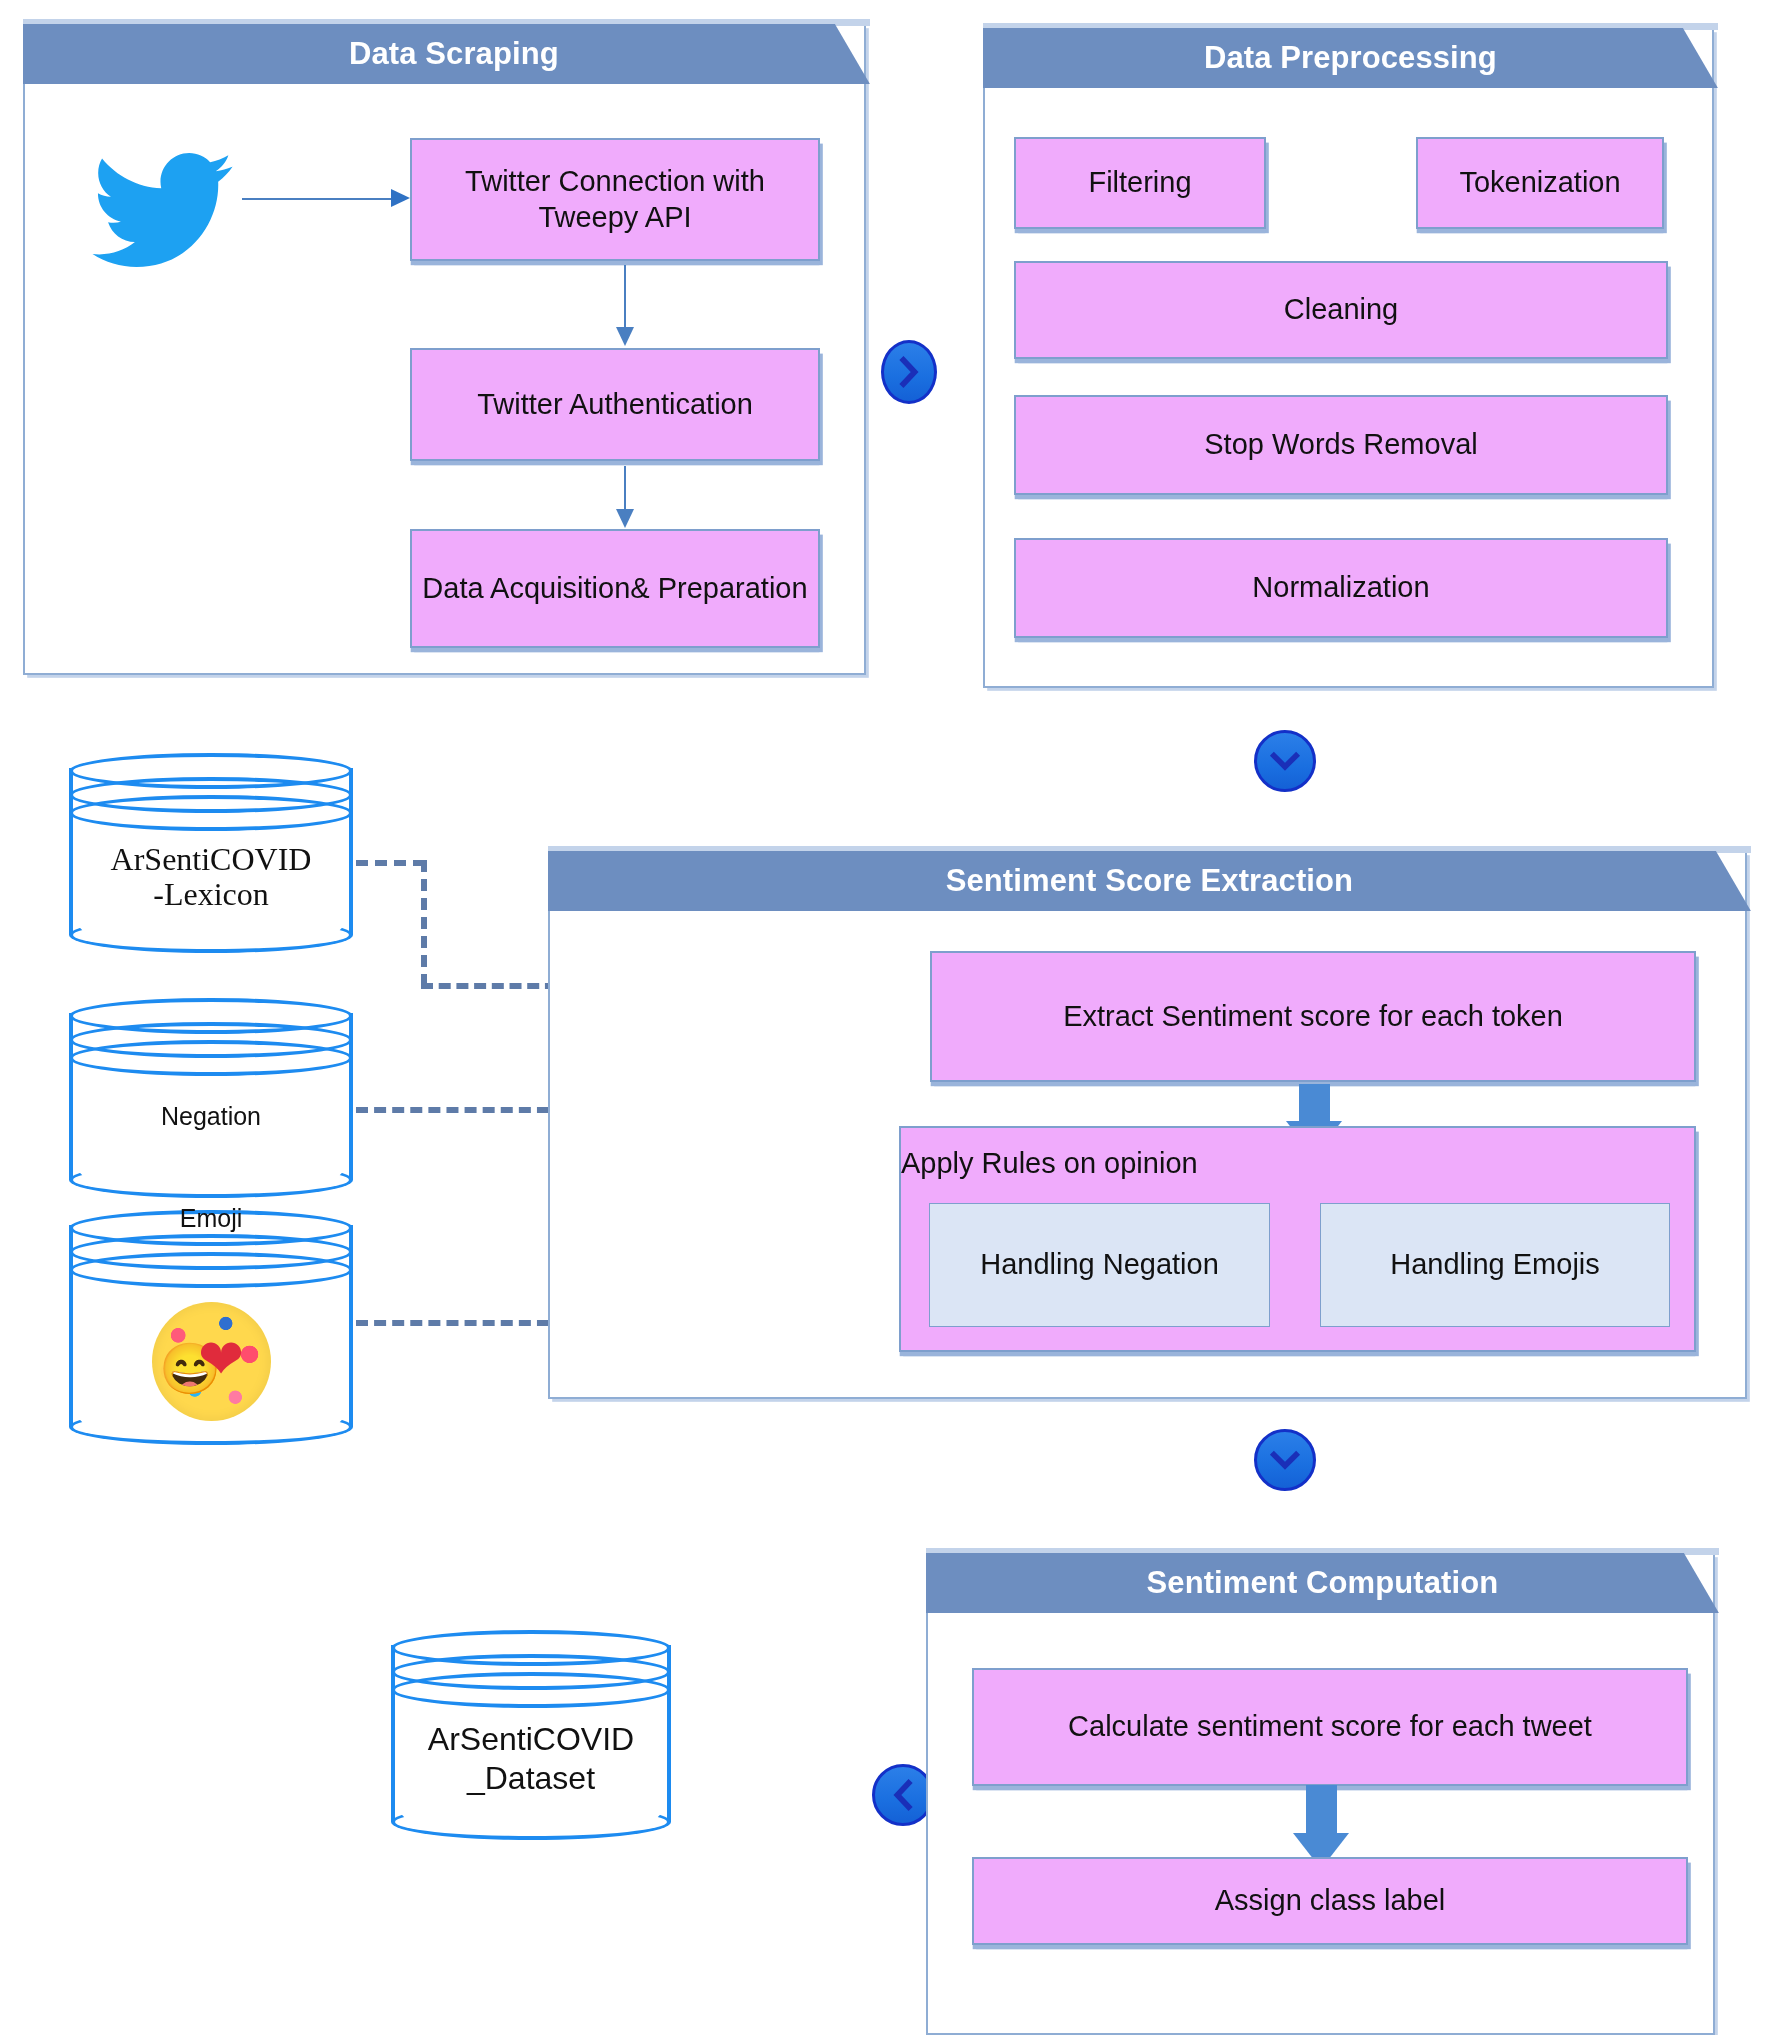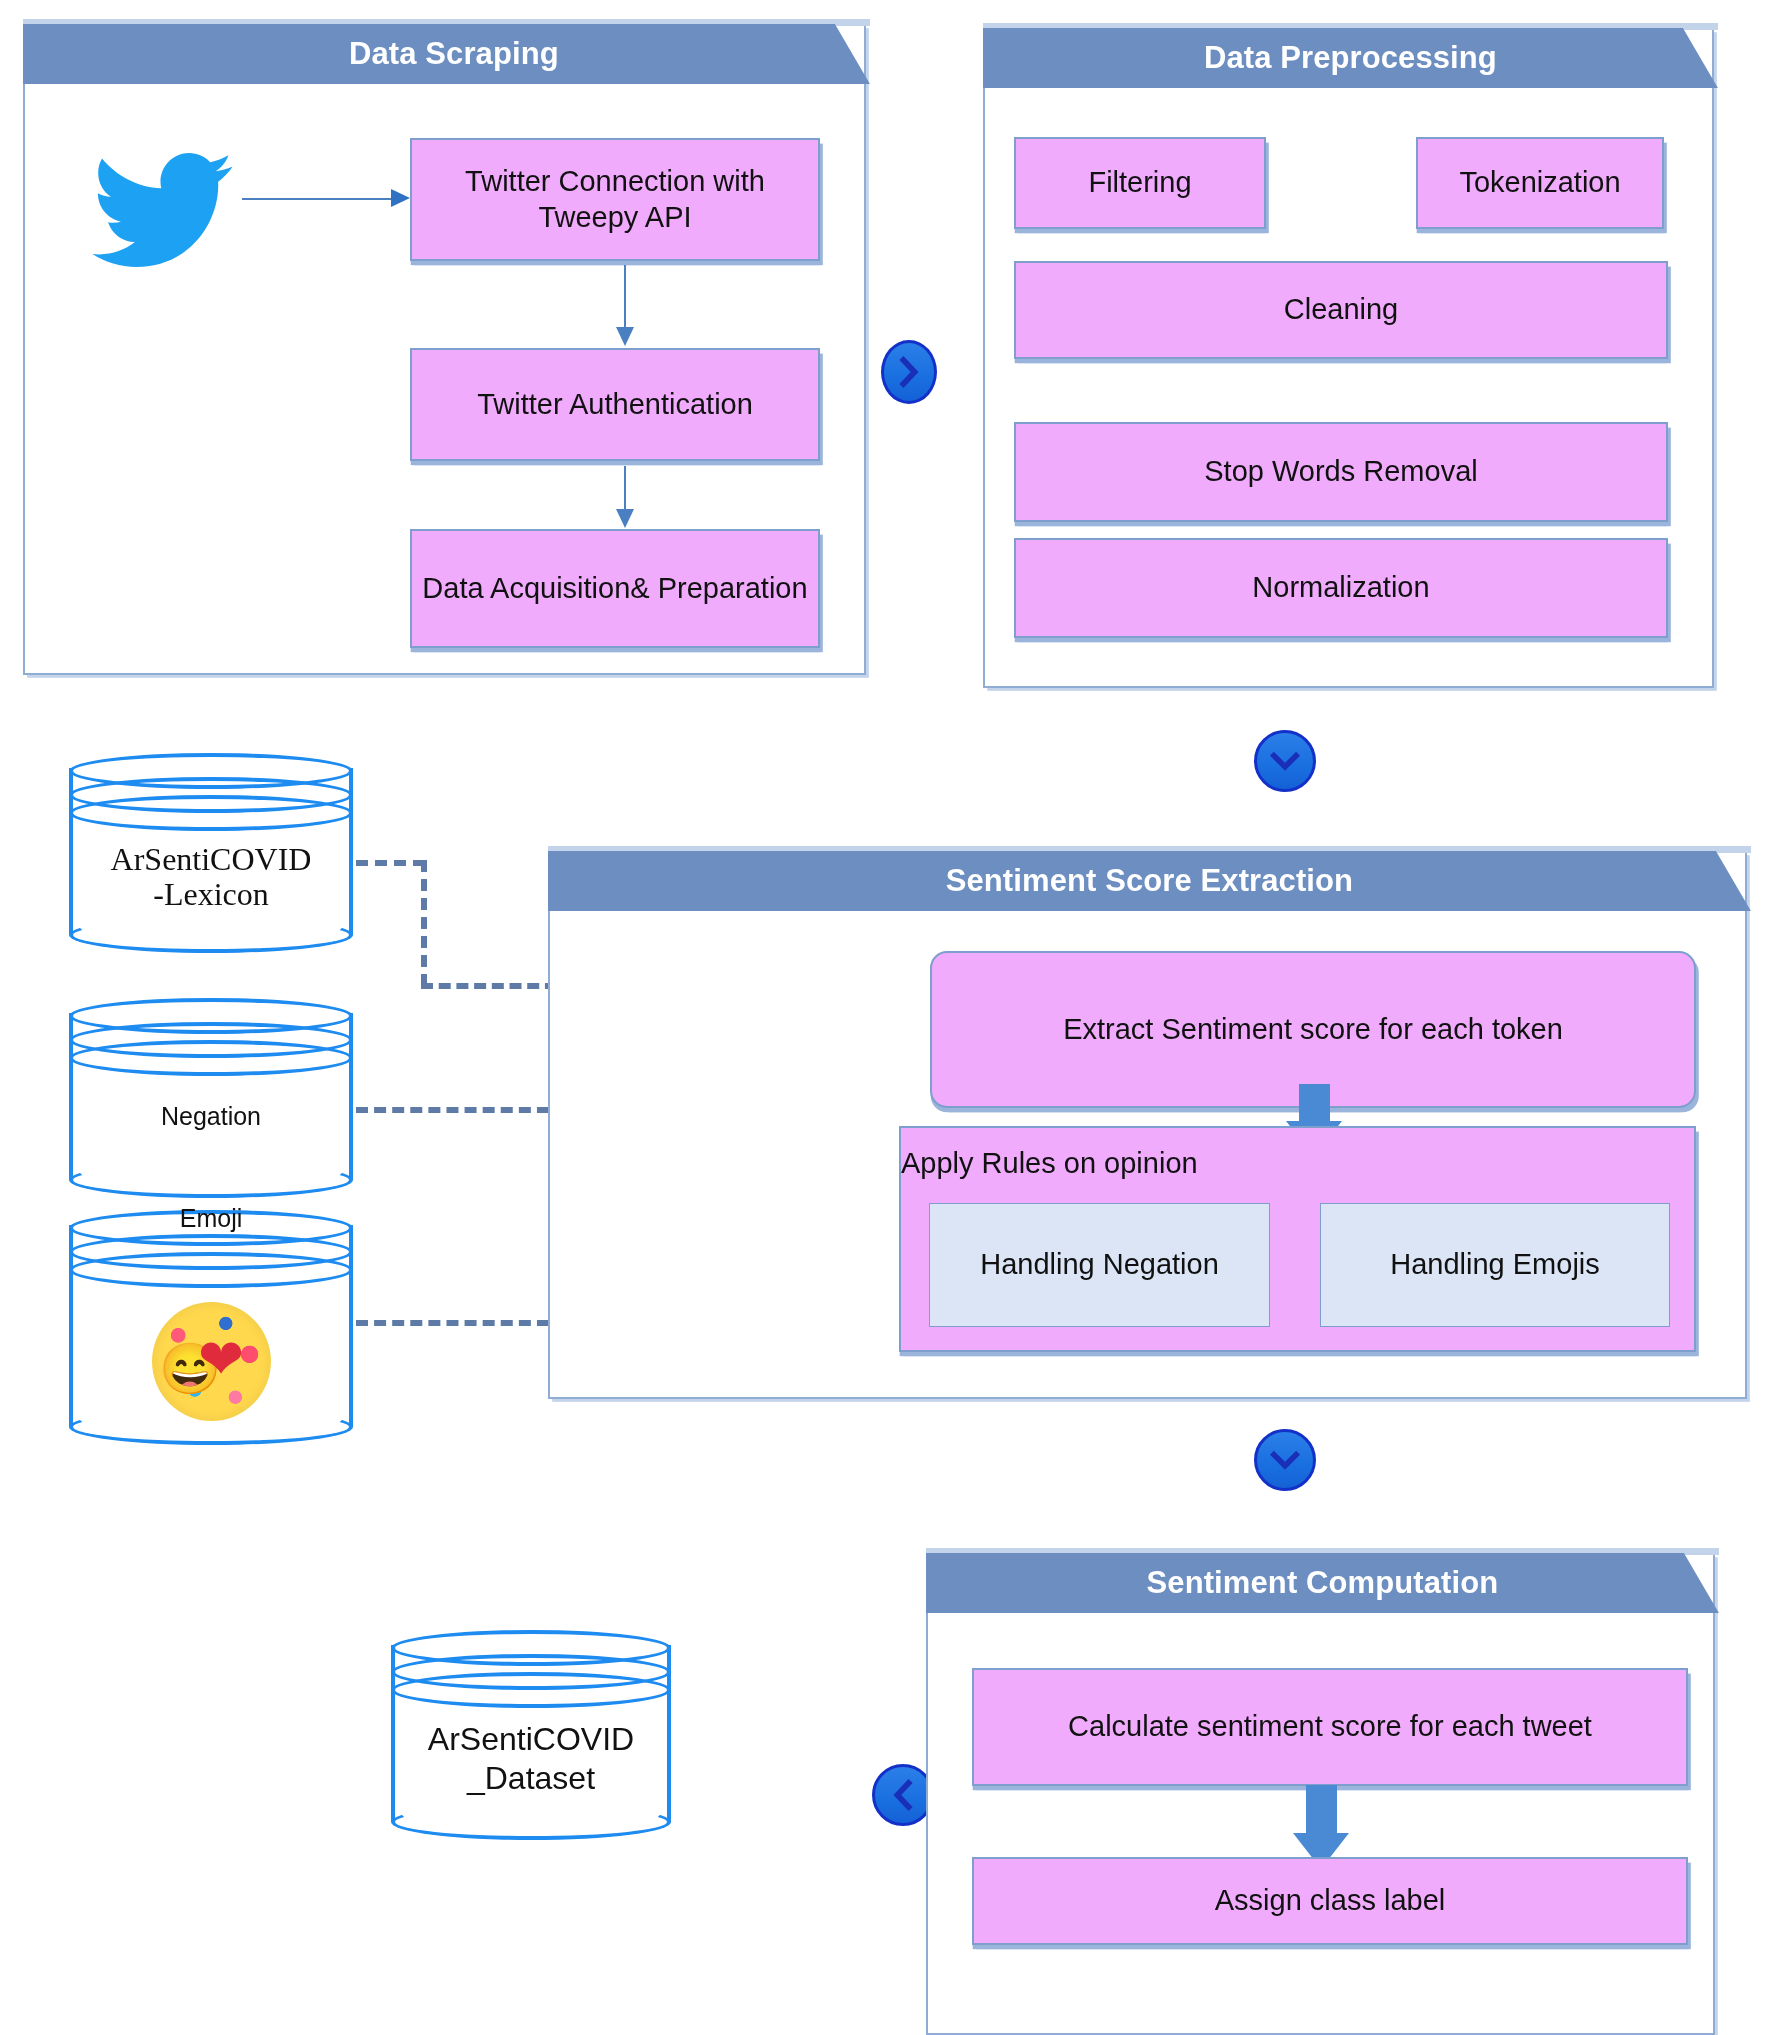--- a/index.html
+++ b/index.html
@@ -262,21 +262,21 @@
     <div class="panel-header-strip" style="width:735px;"></div>
     <div class="panel-header" style="width:735px;">Data Preprocessing</div>
   </div>
 
   <div class="pbox" style="left:1014px;top:137px;width:252px;height:92px;">Filtering</div>
 
   <div class="pbox" style="left:1416px;top:137px;width:248px;height:92px;">Tokenization</div>
 
   <div class="pbox" style="left:1014px;top:261px;width:654px;height:98px;">Cleaning</div>
 
-  <div class="pbox" style="left:1014px;top:395px;width:654px;height:100px;margin-top:27px;">Stop Words Removal</div>
+  <div class="pbox" style="left:1014px;top:395px;width:654px;height:100px;">Stop Words Removal</div>
 
   <div class="pbox" style="left:1014px;top:538px;width:654px;height:100px;">Normalization</div>
 
   <div class="chev" style="left:1254px;top:730px;width:62px;height:62px;">
     <svg width="32" height="22.4" viewBox="0 0 46 32" aria-hidden="true">
       <polyline points="7,8 23,24 39,8" fill="none" stroke="#1a2fb8" stroke-width="8" stroke-linecap="square" stroke-linejoin="miter"></polyline>
     </svg>
   </div>
 
   <div class="cyl" style="left:69px;top:753px;width:284px;height:200px;">
@@ -324,21 +324,21 @@
   <div class="dash-head" style="left:896px;top:1233px;"></div>
 
   <div class="dash-h" style="left:356px;top:1320px;width:392px;"></div>
   <div class="dash-v" style="left:742px;top:1247px;height:77px;"></div>
 
   <div class="panel" style="left:548px;top:851px;width:1199px;height:548px;">
     <div class="panel-header-strip" style="width:1203px;"></div>
     <div class="panel-header" style="width:1203px;">Sentiment Score Extraction</div>
   </div>
 
-  <div class="pbox" style="left:930px;top:951px;width:766px;height:157px;border-radius:17px;">Extract Sentiment score for each token</div>
+  <div class="pbox" style="left:930px;top:951px;width:766px;height:131px;">Extract Sentiment score for each token</div>
 
   <div class="block-arrow" style="left:1283px;top:1084px;width:62px;height:73px;">
     <div class="bshaft" style="height:39px;"></div>
     <div class="bhead"></div>
   </div>
 
   <div class="pbox group" style="left:899px;top:1126px;width:797px;height:226px;">
     <div class="group-title">Apply Rules on opinion</div>
   </div>
 

